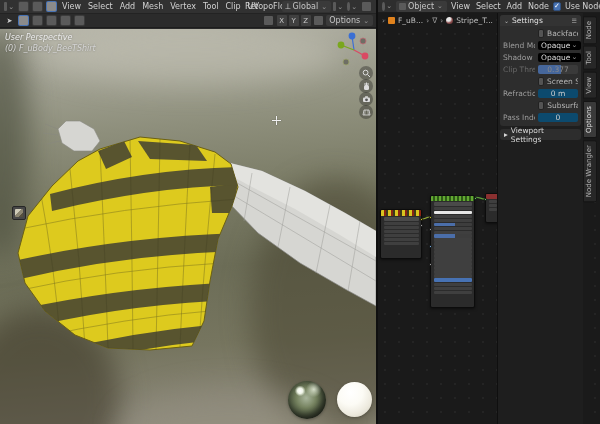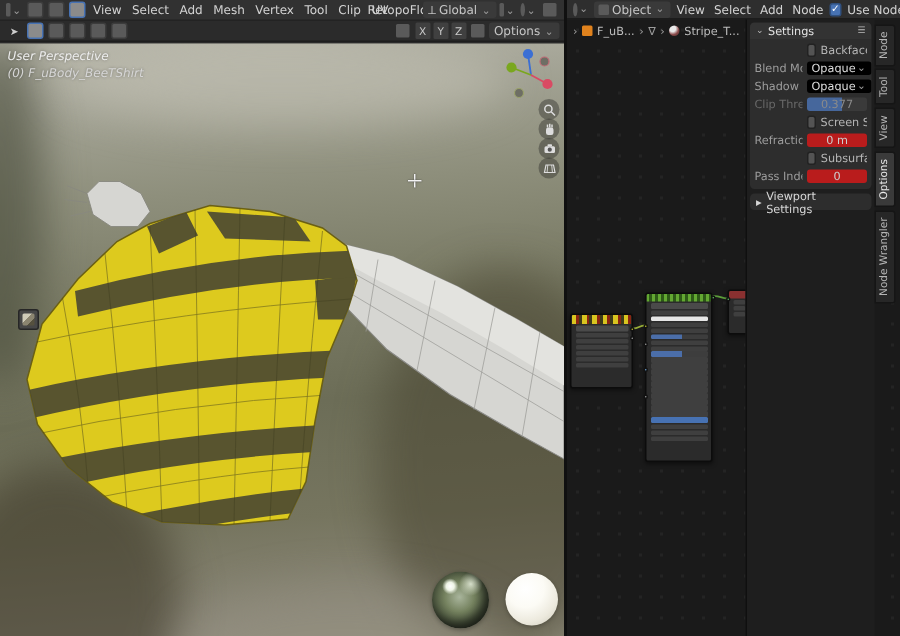--- a/index.html
+++ b/index.html
@@ -96,21 +96,21 @@
   .panel{margin:2px 2px 0 2px;background:#2d2d2d;border-radius:3px;overflow:hidden;}
   .panel-head{display:flex;align-items:center;gap:3px;height:11px;padding:0 4px;background:#333333;color:#e2e2e2;}
   .panel-head .tri{font-size:6px;color:#bdbdbd;}
   .panel-body{padding:2px 3px 4px 3px;display:flex;flex-direction:column;gap:2px;}
   .prop-row{display:flex;align-items:center;gap:3px;height:10px;}
   .prop-label{flex:0 0 32px;text-align:right;color:#9d9d9d;overflow:hidden;white-space:nowrap;}
   .prop-label.dim{color:#686868;}
   .prop-check-row{display:flex;align-items:center;gap:3px;height:10px;padding-left:35px;}
   .prop-check-row .lbl{color:#b5b5b5;white-space:nowrap;overflow:hidden;}
   .dropdown{flex:1;display:flex;align-items:center;justify-content:space-between;background:#000000;border-radius:2px;height:9px;padding:0 3px;color:#dedede;}
-  .field{flex:1;display:flex;align-items:center;justify-content:center;background:#b91c1c;border-radius:2px;height:9px;color:#cfcfcf;}
+  .field{flex:1;display:flex;align-items:center;justify-content:center;background:#0c4a6e;border-radius:2px;height:9px;color:#cfcfcf;}
   .field.slider{background:linear-gradient(90deg,#46679c 0 58%, #3a3a3a 58%);color:#8a8a8a;}
   .collapsed-panel{margin:3px 2px 0 2px;background:#2d2d2d;border-radius:3px;height:11px;display:flex;align-items:center;gap:3px;padding:0 4px;color:#d6d6d6;}
 
   
   .ne-tabs{position:absolute;top:16px;left:205px;width:14px;display:flex;flex-direction:column;gap:2px;}
   .vtab{writing-mode:vertical-rl;transform:rotate(180deg);background:#272727;color:#b4b4b4;font-size:7px;border-radius:2px 0 0 2px;padding:4px 1px;text-align:center;border:1px solid #151515;white-space:nowrap;}
   .vtab.active{background:#3a3a3a;color:#e8e8e8;}
 </style>
 </head>
 <body>

